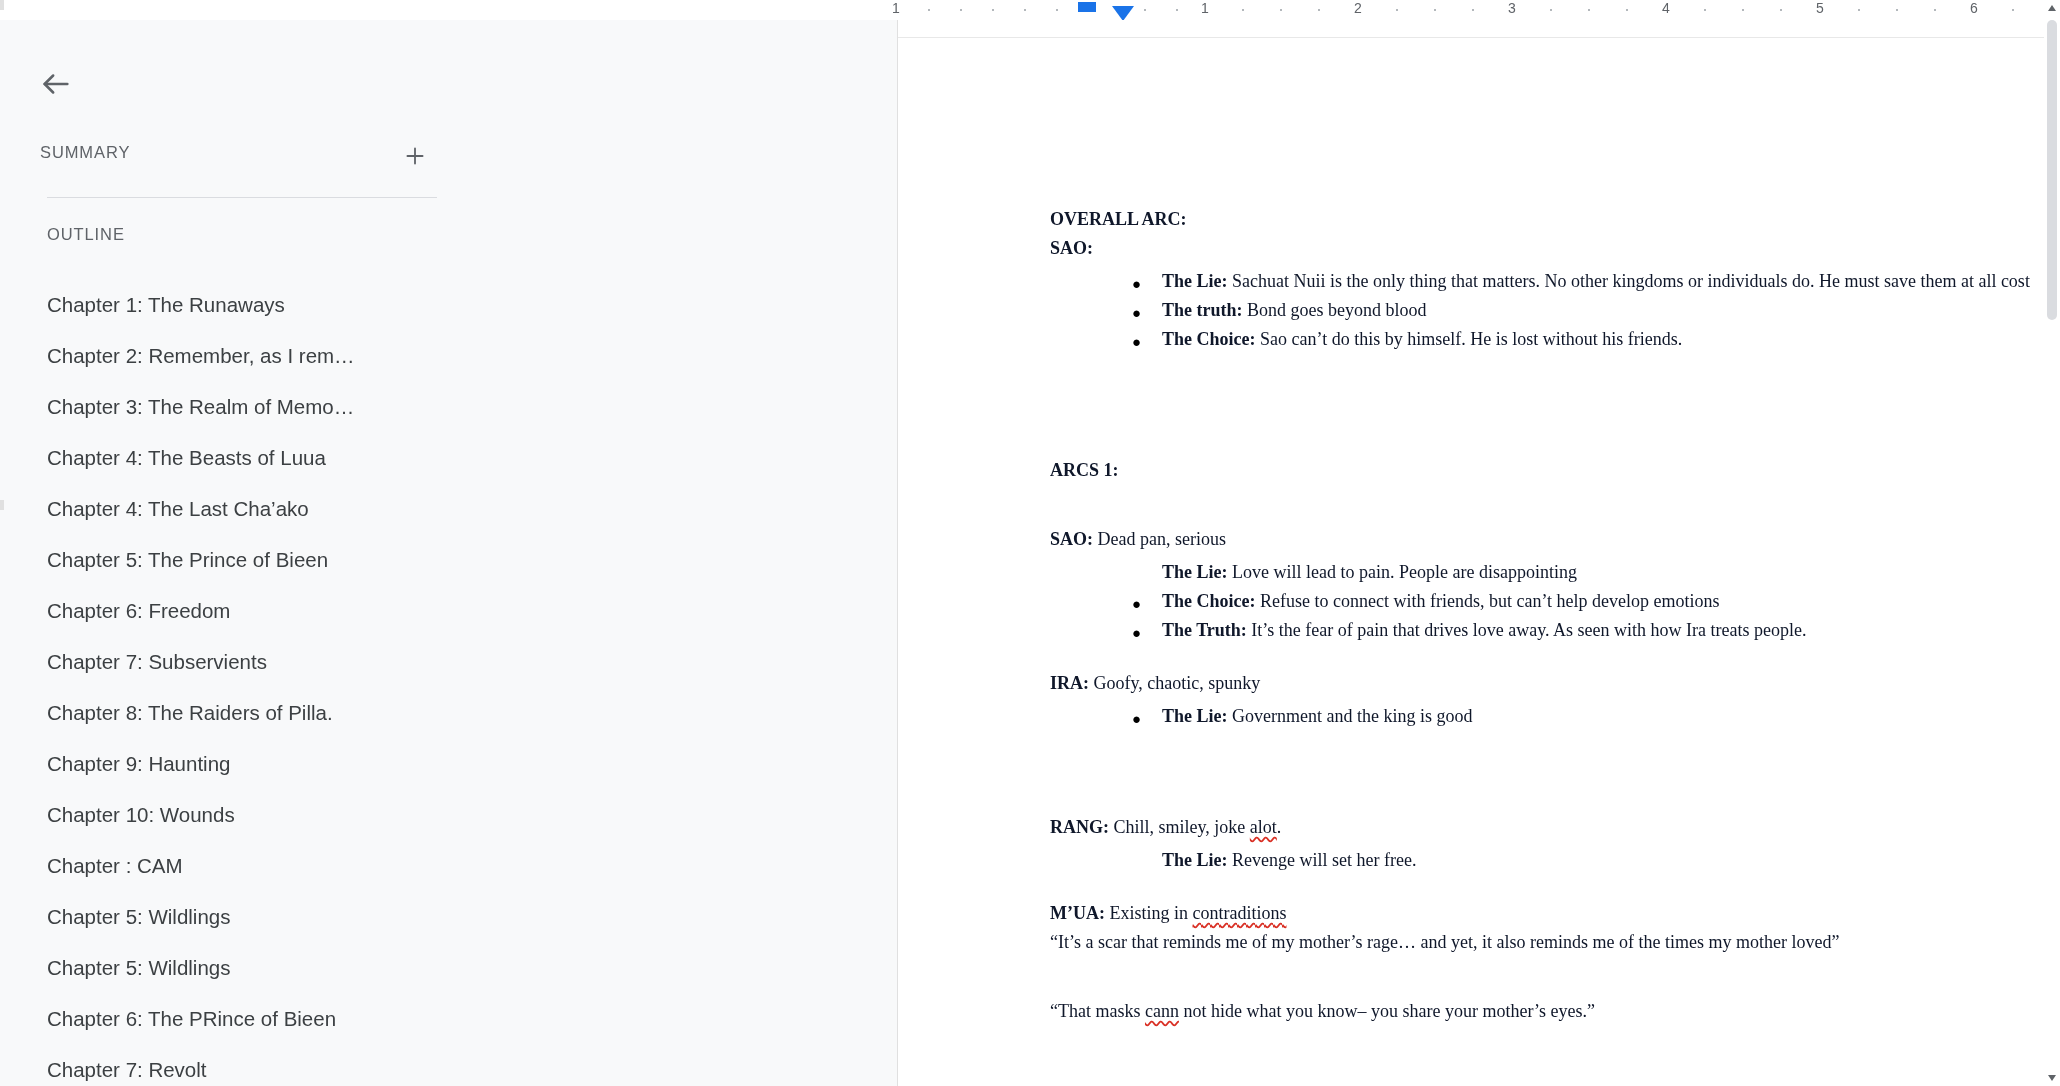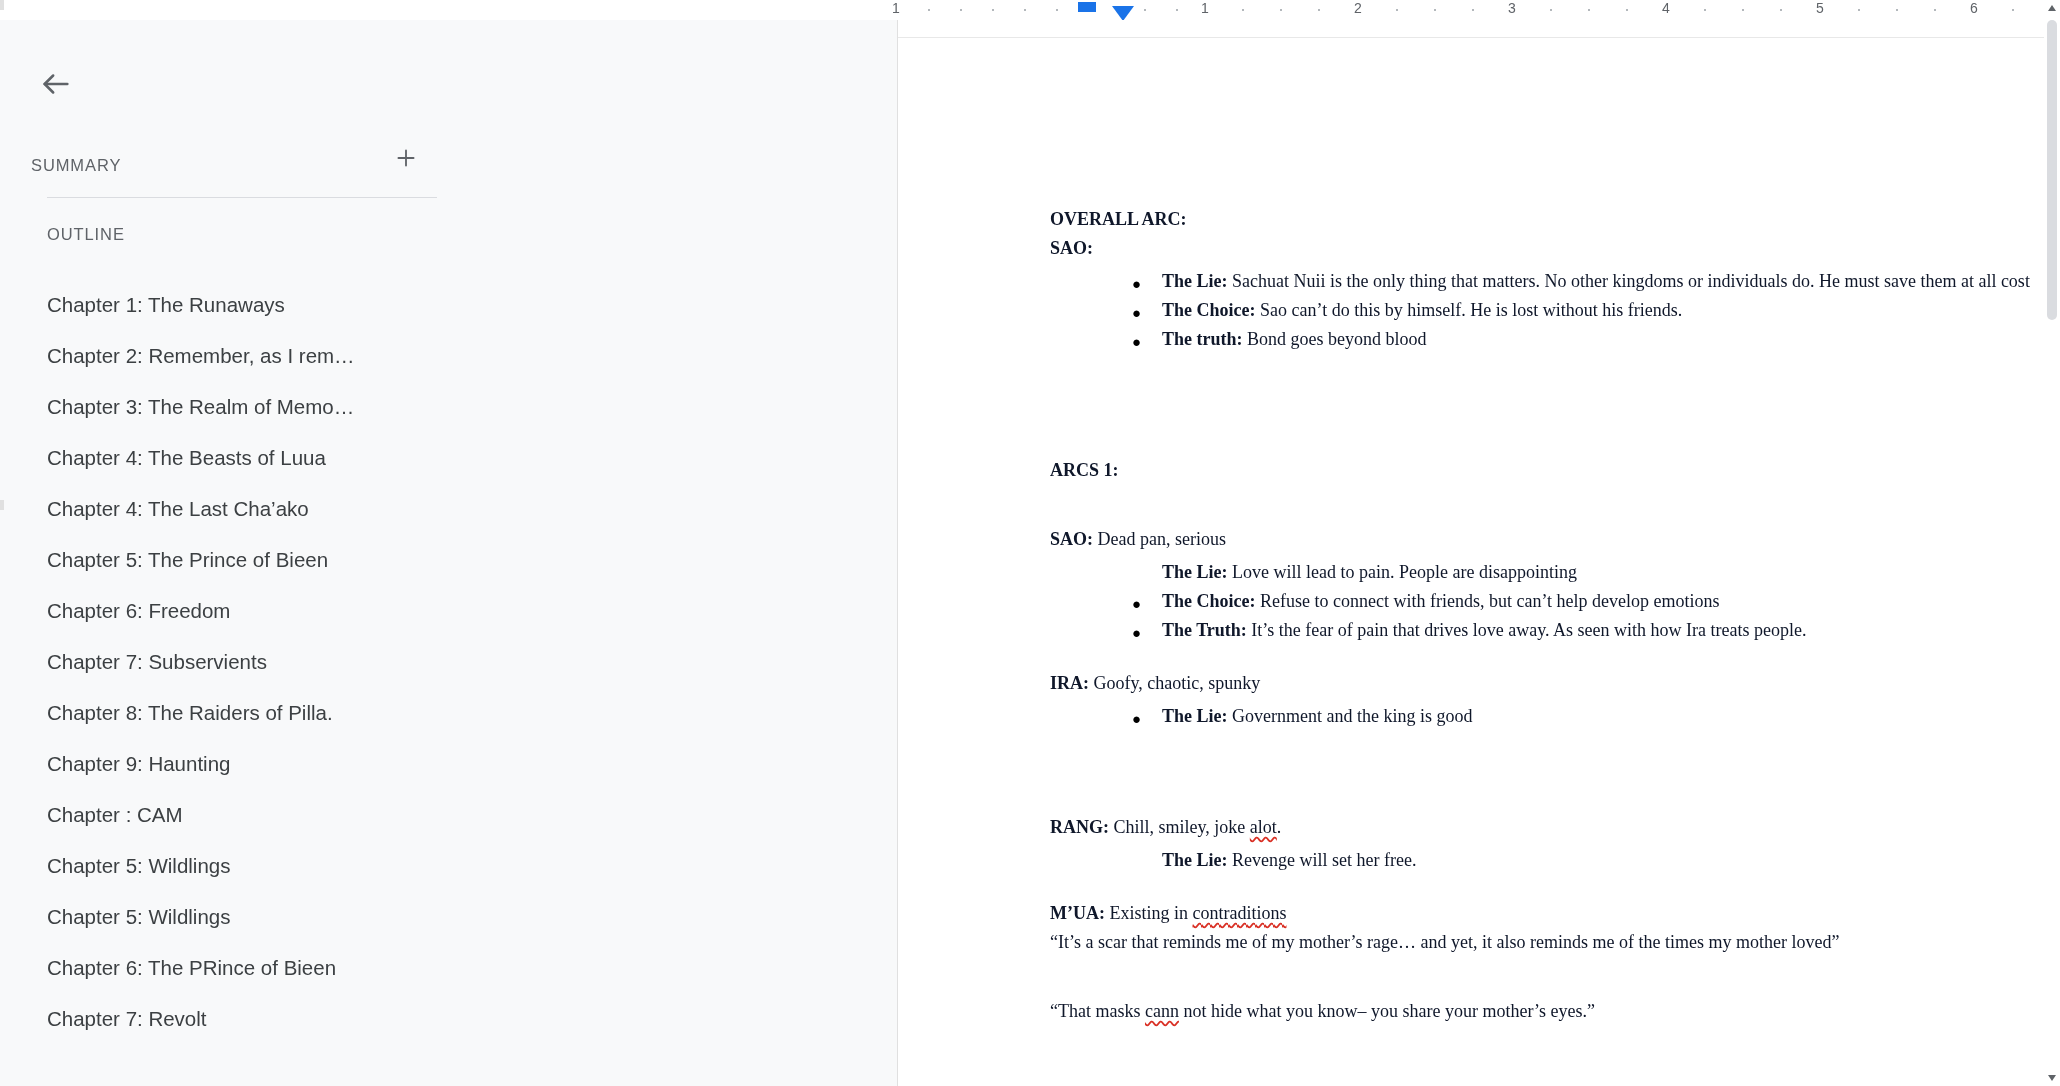--- a/index.html
+++ b/index.html
@@ -79,23 +79,23 @@
     left: 32px; top: 40px;
     width: 48px; height: 48px;
     display: flex; align-items: center; justify-content: center;
     cursor: pointer;
     border-radius: 50%;
   }
   .back-arrow svg { display: block; }
 
   .summary-row {
     position: absolute;
-    left: 31px; top: 123px;
+    left: 40px; top: 123px;
     width: 390px; height: 32px;
-    display: flex; align-items: flex-end; justify-content: space-between;
+    display: flex; align-items: flex-start; justify-content: space-between;
   }
   .summary-label {
     font-size: 16.5px;
     letter-spacing: 0.9px;
     color: #5f6368;
     font-weight: 500;
     font-family: "Liberation Sans", sans-serif;
   }
   .plus-btn {
     width: 30px; height: 30px;
@@ -308,39 +308,40 @@
       <div class="outline-item">Chapter 1: The Runaways</div>
       <div class="outline-item">Chapter 2: Remember, as I rem…</div>
       <div class="outline-item">Chapter 3: The Realm of Memo…</div>
       <div class="outline-item">Chapter 4: The Beasts of Luua</div>
       <div class="outline-item">Chapter 4: The Last Cha’ako</div>
       <div class="outline-item">Chapter 5: The Prince of Bieen</div>
       <div class="outline-item">Chapter 6: Freedom</div>
       <div class="outline-item">Chapter 7: Subservients</div>
       <div class="outline-item">Chapter 8: The Raiders of Pilla.</div>
       <div class="outline-item">Chapter 9: Haunting</div>
+      <div class="outline-item">Chapter 10: Wounds</div>
       <div class="outline-item">Chapter : CAM</div>
       <div class="outline-item">Chapter 5: Wildlings</div>
       <div class="outline-item">Chapter 5: Wildlings</div>
       <div class="outline-item">Chapter 6: The PRince of Bieen</div>
       <div class="outline-item">Chapter 7: Revolt</div>
     </div>
   </div>
 
   <div class="doc-area">
     <div class="doc-page">
       <div class="doc-body">
 
         <p class="ln b">OVERALL ARC:</p>
         <p class="ln b">SAO:</p>
 
         <ul class="bullets">
           <li><span class="b">The Lie:</span><span> Sachuat Nuii is the only thing that matters. No other kingdoms or individuals do. He must save them at all cost</span></li>
+          <li><span class="b">The truth:</span><span> Bond goes beyond blood</span></li>
           <li><span class="b">The Choice:</span><span> Sao can’t do this by himself. He is lost without his friends.</span></li>
-          <li><span class="b">The truth:</span><span> Bond goes beyond blood</span></li>
         </ul>
 
         <div class="spacer-lg"></div>
         <div class="spacer-md"></div>
 
         <p class="ln b indent1">ARCS 1:</p>
 
         <div class="spacer-md"></div>
 
         <p class="ln">

